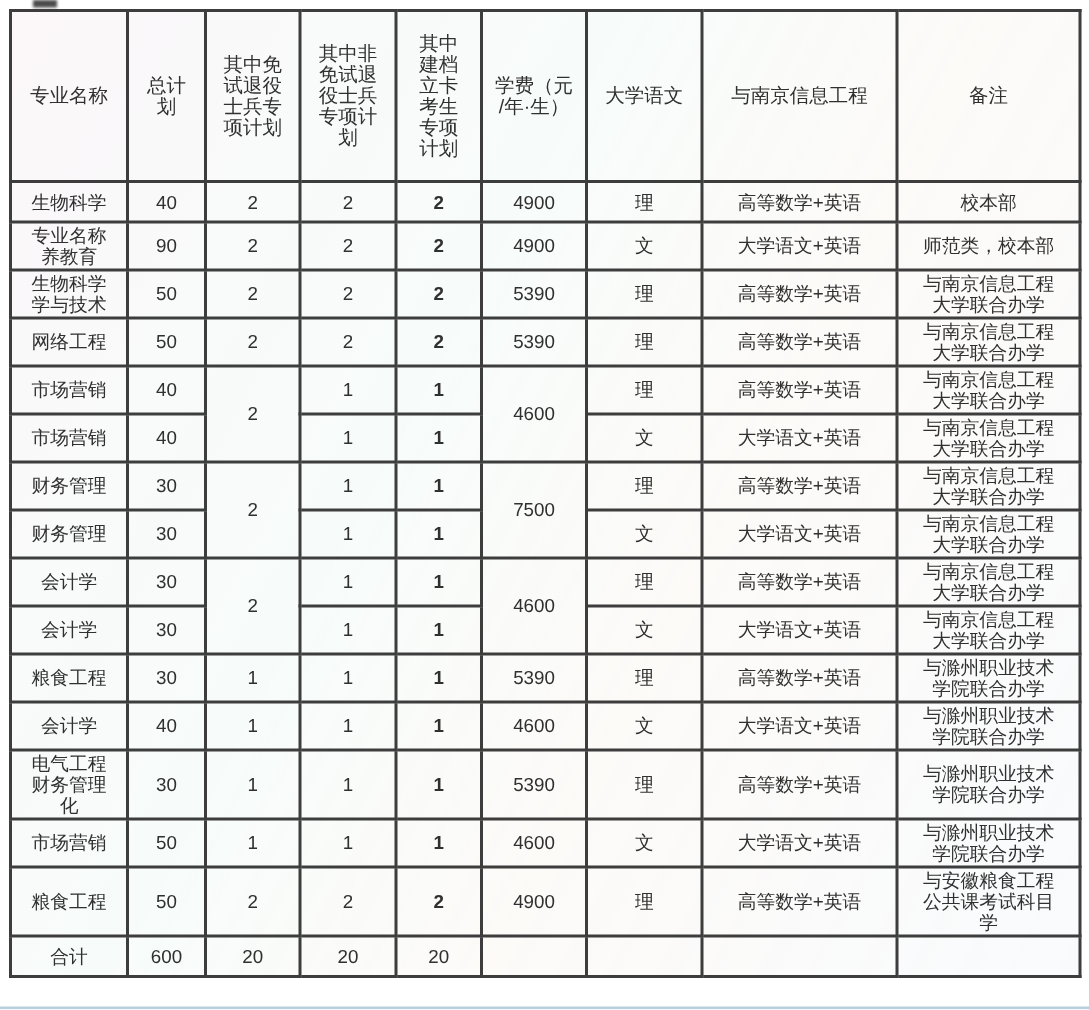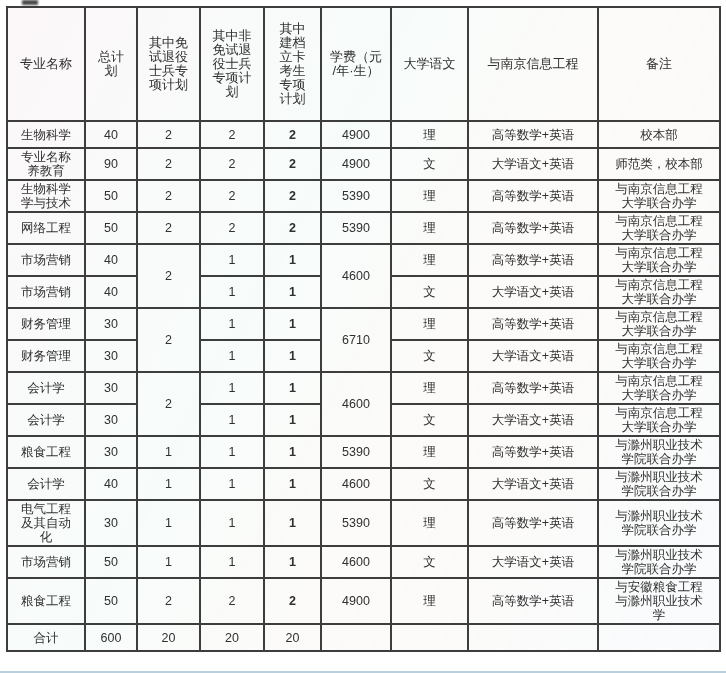--- a/index.html
+++ b/index.html
@@ -188,21 +188,21 @@
           <td>大学语文+英语</td>
           <td>与南京信息工程
 大学联合办学</td>
         </tr>
         <tr>
           <td>财务管理</td>
           <td>30</td>
           <td rowspan="2">2</td>
           <td>1</td>
           <td class="emph">1</td>
-          <td rowspan="2">6710</td>
+          <td rowspan="2">7500</td>
           <td>理</td>
           <td>高等数学+英语</td>
           <td>与南京信息工程
 大学联合办学</td>
         </tr>
         <tr>
           <td>财务管理</td>
           <td>30</td>
           <td>1</td>
           <td class="emph">1</td>
@@ -252,21 +252,21 @@
           <td>1</td>
           <td class="emph">1</td>
           <td>4600</td>
           <td>文</td>
           <td>大学语文+英语</td>
           <td>与滁州职业技术
 学院联合办学</td>
         </tr>
         <tr>
           <td>电气工程
-及其自动
+财务管理
 化</td>
           <td>30</td>
           <td>1</td>
           <td>1</td>
           <td class="emph">1</td>
           <td>5390</td>
           <td>理</td>
           <td>高等数学+英语</td>
           <td>与滁州职业技术
 学院联合办学</td>
@@ -286,21 +286,21 @@
         <tr>
           <td>粮食工程</td>
           <td>50</td>
           <td>2</td>
           <td>2</td>
           <td class="emph">2</td>
           <td>4900</td>
           <td>理</td>
           <td>高等数学+英语</td>
           <td>与安徽粮食工程
-与滁州职业技术
+公共课考试科目
 学</td>
         </tr>
         <tr>
           <td>合计</td>
           <td>600</td>
           <td>20</td>
           <td>20</td>
           <td>20</td>
           <td></td>
           <td></td>

